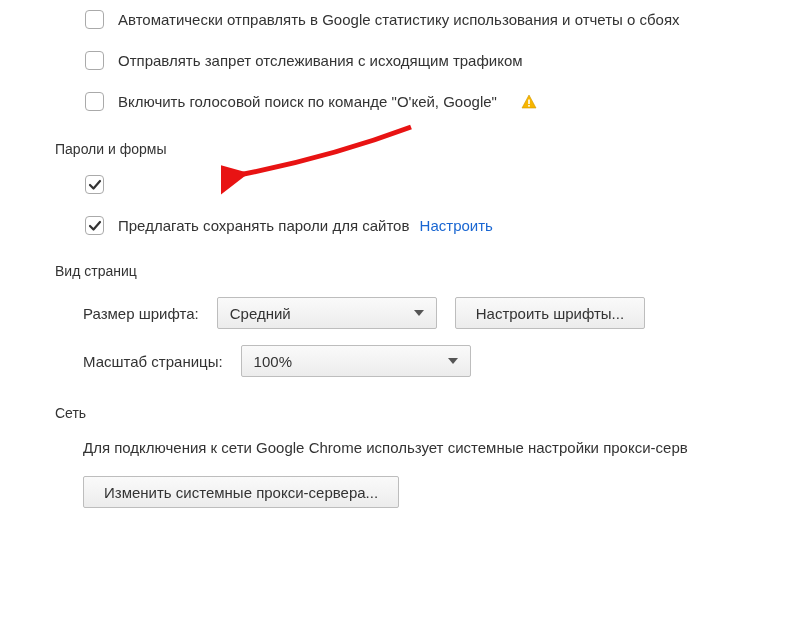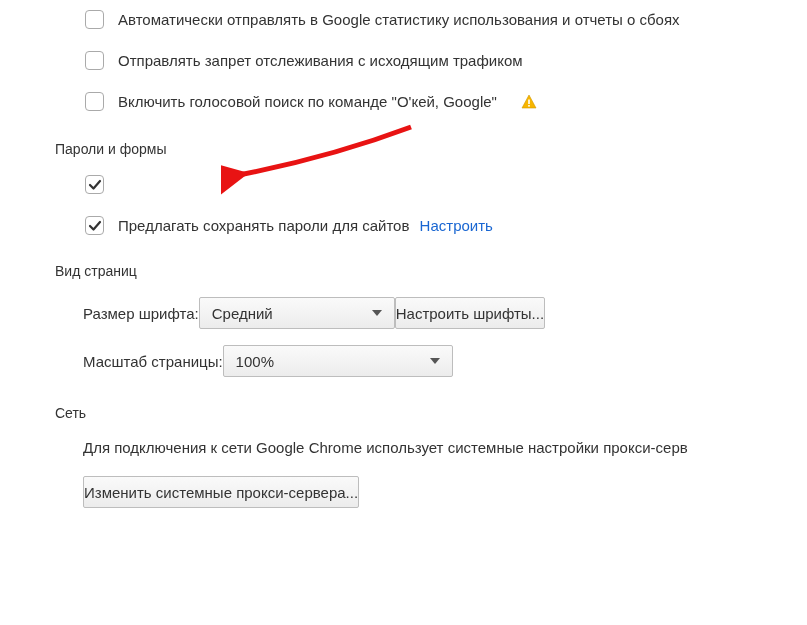--- a/index.html
+++ b/index.html
@@ -59,20 +59,21 @@
     width: 16px;
     height: 16px;
     margin-left: 10px;
     display: inline-flex;
     flex-shrink: 0;
   }
   .form-row {
     display: flex;
     align-items: center;
     margin: 0 0 16px 28px;
+    gap: 18px;
   }
   .form-label {
     color: #333;
   }
   .select {
     border: 1px solid #bdbdbd;
     background: linear-gradient(#fafafa, #ececec);
     height: 32px;
     padding: 0 12px;
     display: inline-flex;
@@ -87,21 +88,21 @@
   .select .caret {
     border-left: 5px solid transparent;
     border-right: 5px solid transparent;
     border-top: 6px solid #555;
     width: 0; height: 0;
   }
   .btn {
     border: 1px solid #bdbdbd;
     background: linear-gradient(#fafafa, #ececec);
     height: 32px;
-    padding: 0 0;
+    padding: 0 20px;
     display: inline-flex;
     align-items: center;
     font-size: 15px;
     color: #333;
     cursor: pointer;
     border-radius: 2px;
   }
   .net-desc {
     margin: 0 0 20px 28px;
     color: #333;
@@ -163,21 +164,21 @@
     <span>
       <span class="check-label">Предлагать сохранять пароли для сайтов</span>
       <span class="link">Настроить</span>
     </span>
   </div>
 
   <div class="section-heading">Вид страниц</div>
 
   <div class="form-row">
     <span class="form-label">Размер шрифта:</span>
-    <span class="select" style="width:196px">
+    <span class="select" style="width:220px">
       <span>Средний</span>
       <span class="caret"></span>
     </span>
     <span class="btn">Настроить шрифты...</span>
   </div>
 
   <div class="form-row">
     <span class="form-label">Масштаб страницы:</span>
     <span class="select" style="width:230px">
       <span>100%</span>

